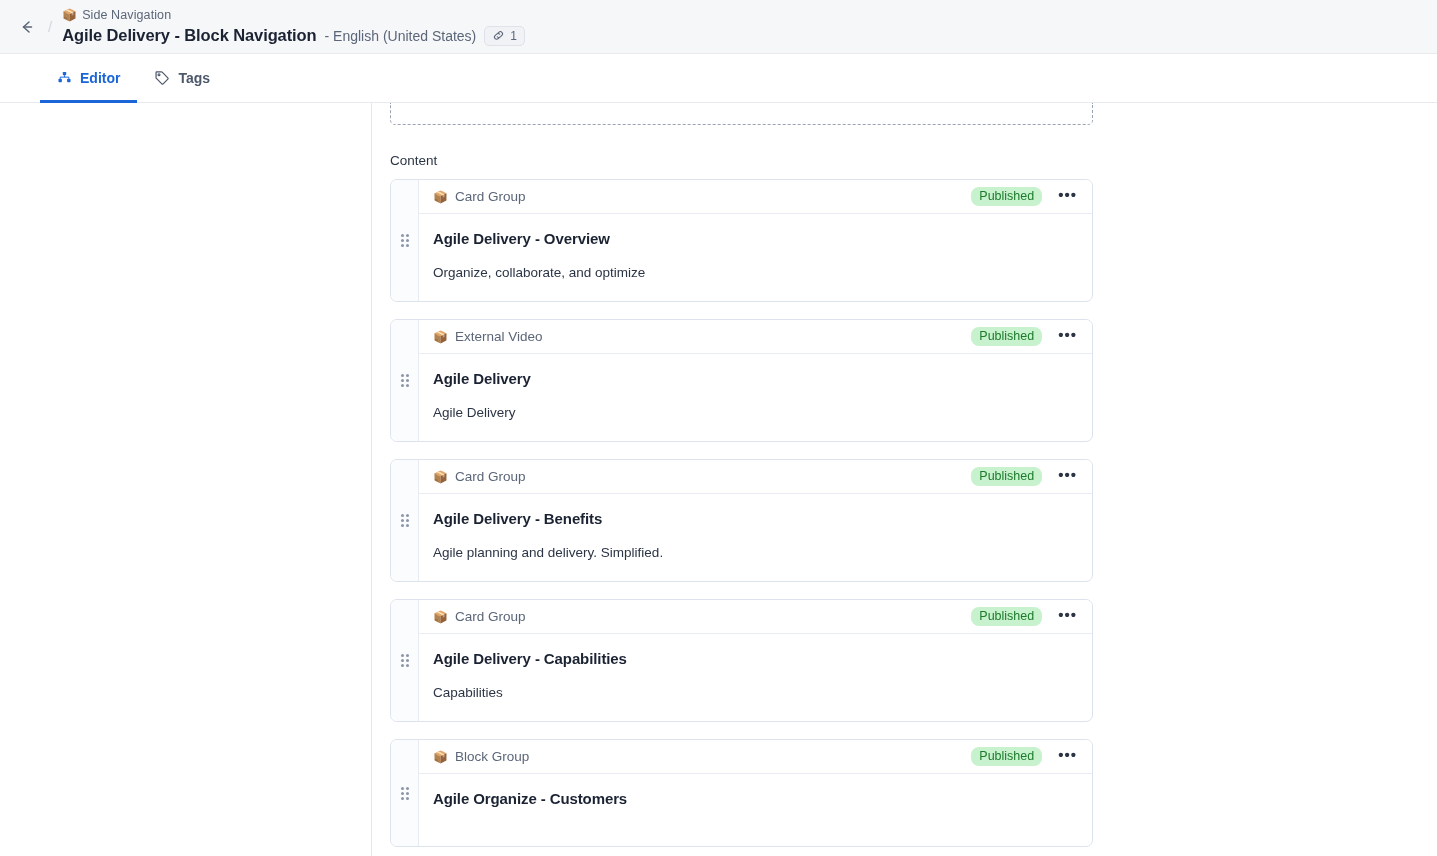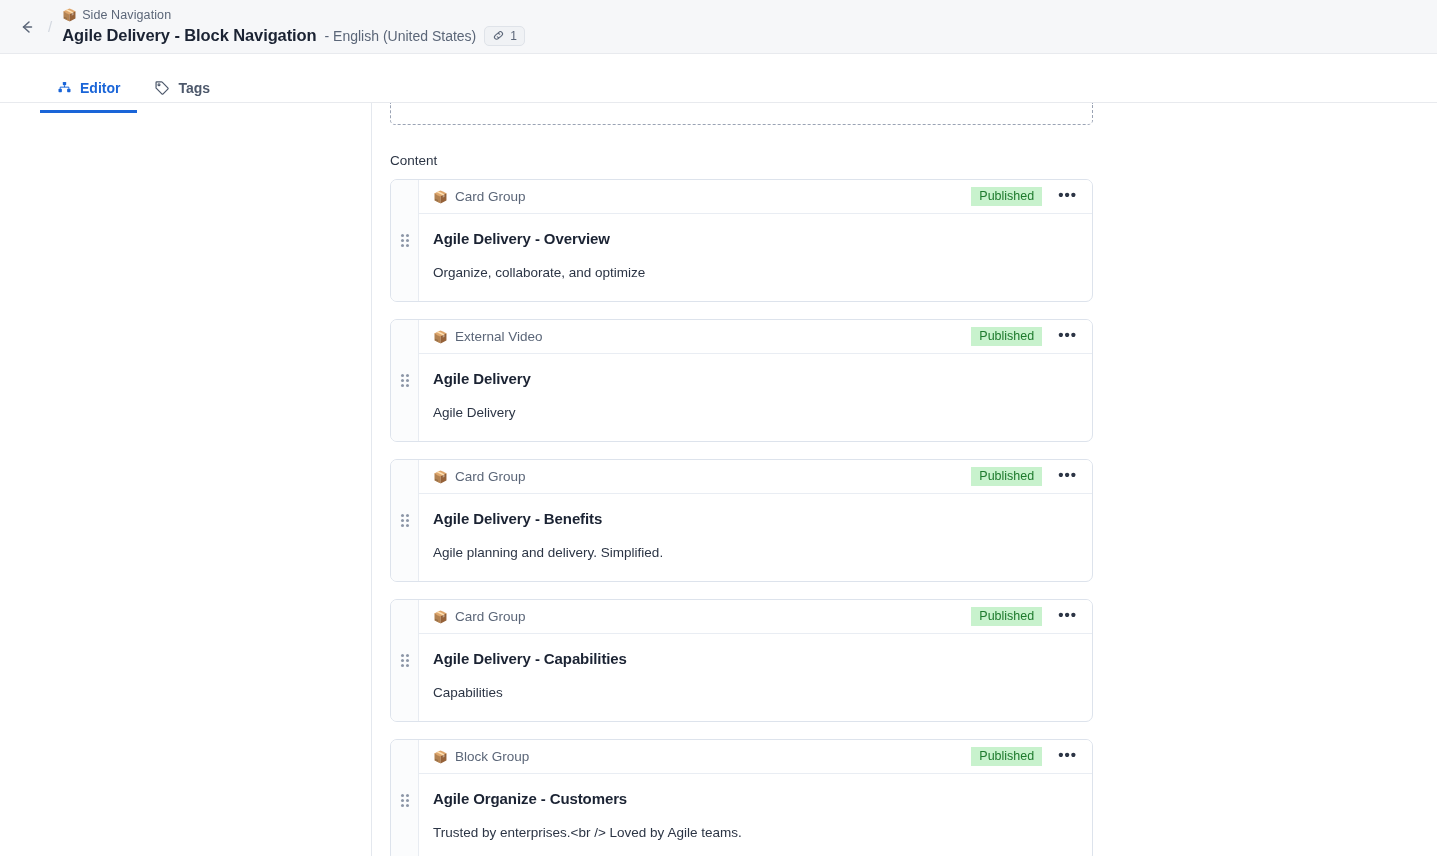--- a/index.html
+++ b/index.html
@@ -63,21 +63,21 @@
     display:flex; align-items: stretch;
     padding-left: 40px;
   }
   .tab {
     display:flex; align-items:center; gap:8px;
     padding: 0 17px;
     font-size: 14px; font-weight: bold;
     color:#4d586b;
     cursor:pointer;
     border-bottom: 3px solid transparent;
-    position: relative; top: 11px;
+    position: relative; top: 1px;
   }
   .tab.active { color:#1a65d8; border-bottom-color:#1a65d8; }
   .tab svg { display:block; }
 
   
   .body { flex:1; display:flex; min-height:0; background:#22c55e; }
   .left-pane {
     width: 372px; min-width:372px;
     background:#ffffff;
     border-right:1px solid #e4e8ee;
@@ -137,21 +137,21 @@
   }
   .card-type { display:flex; align-items:center; gap:7px; }
   .card-type-label { font-size:13.5px; color:#5b6678; }
   .card-head-right { margin-left:auto; display:flex; align-items:center; gap:13px; }
   .badge-published {
     display:inline-block;
     background:#c8f2cd;
     color:#1d7a2c;
     font-size:12.5px;
     padding: 2px 8px 3px 8px;
-    border-radius: 0;
+    border-radius: 8px;
     line-height:14px;
   }
   .kebab {
     color:#2c3545; font-size:15px; line-height:8px;
     letter-spacing:1px; cursor:pointer; padding: 2px 3px 6px 3px;
     font-weight:bold;
   }
   .card-body { padding: 16px 14px 21px 14px; }
   .card-title {
     font-size: 15px; font-weight:bold; color:#1b2333;
@@ -367,21 +367,20 @@
           <span class="pkg-ico">📦</span>
           <span class="card-type-label">Block Group</span>
         </div>
         <div class="card-head-right">
           <span class="badge-published">Published</span>
           <span class="kebab">•••</span>
         </div>
       </div>
       <div class="card-body">
         <div class="card-title">Agile Organize - Customers</div>
-        <div class="card-desc">Trusted by enterprises.&lt;br /&gt; Loved by Agile teams.</div>
       </div>
     </div>
   </div>
 </div>
 
       </div>
     </div>
 
   </div>
 </div>

